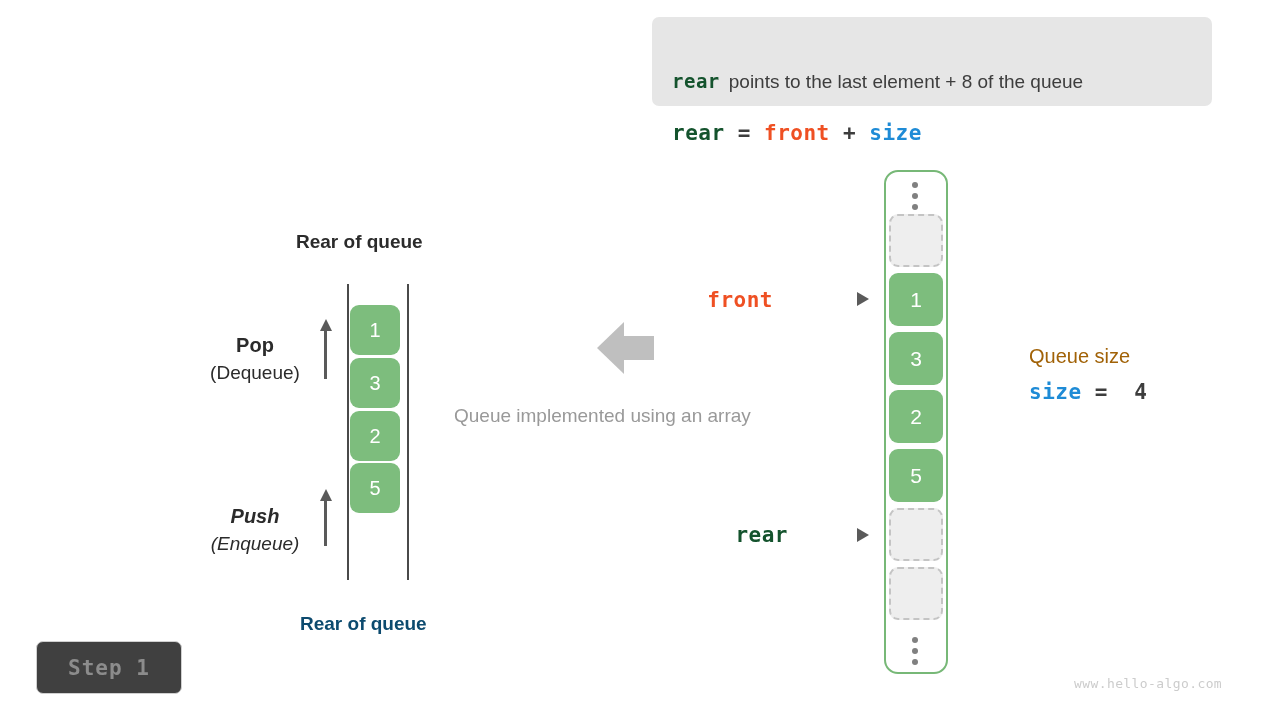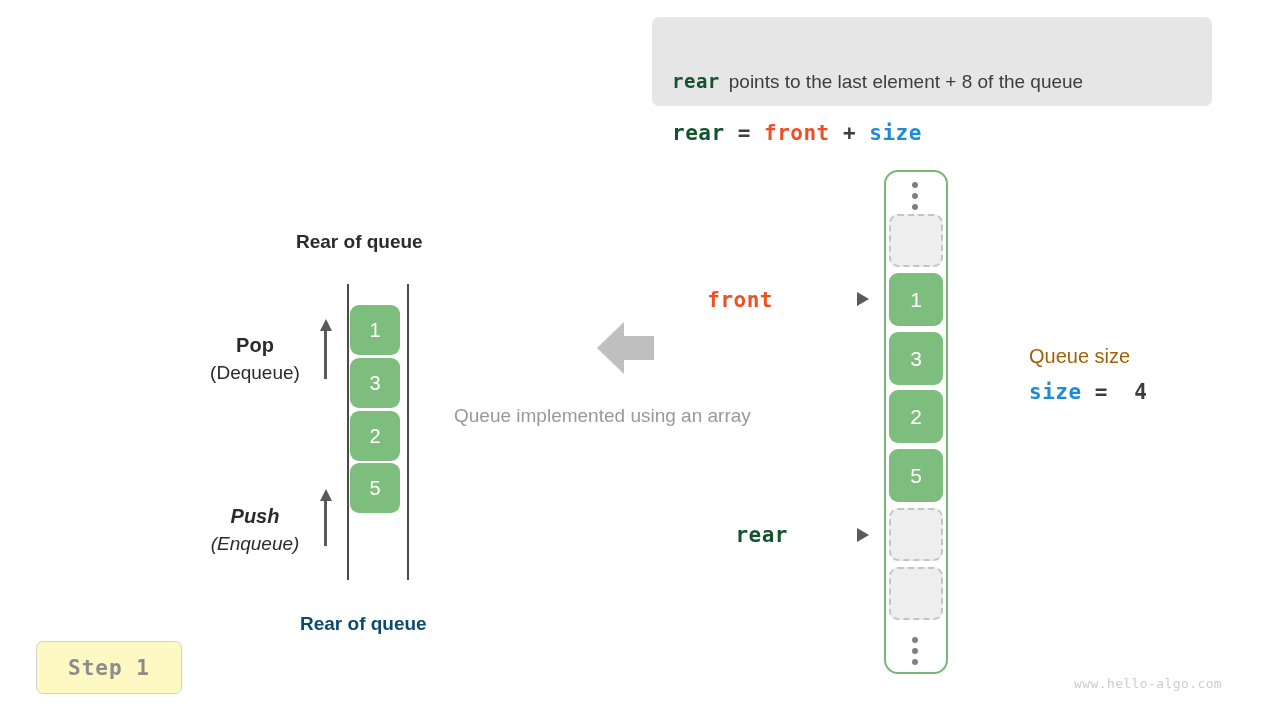--- a/index.html
+++ b/index.html
@@ -202,21 +202,21 @@
     font-size: 19px;
     color: #999999;
   }
 
   
   #step-badge {
     left: 36px; top: 641px;
     width: 144px; height: 51px;
     border: 1.5px solid #d0d0d0;
     border-radius: 7px;
-    background: #fef9c3;
+    background: #404040;
     display: flex;
     align-items: center;
     justify-content: center;
     font-size: 21px;
     color: #8c8c8c;
     letter-spacing: 1px;
   }
 
   
   #watermark {

